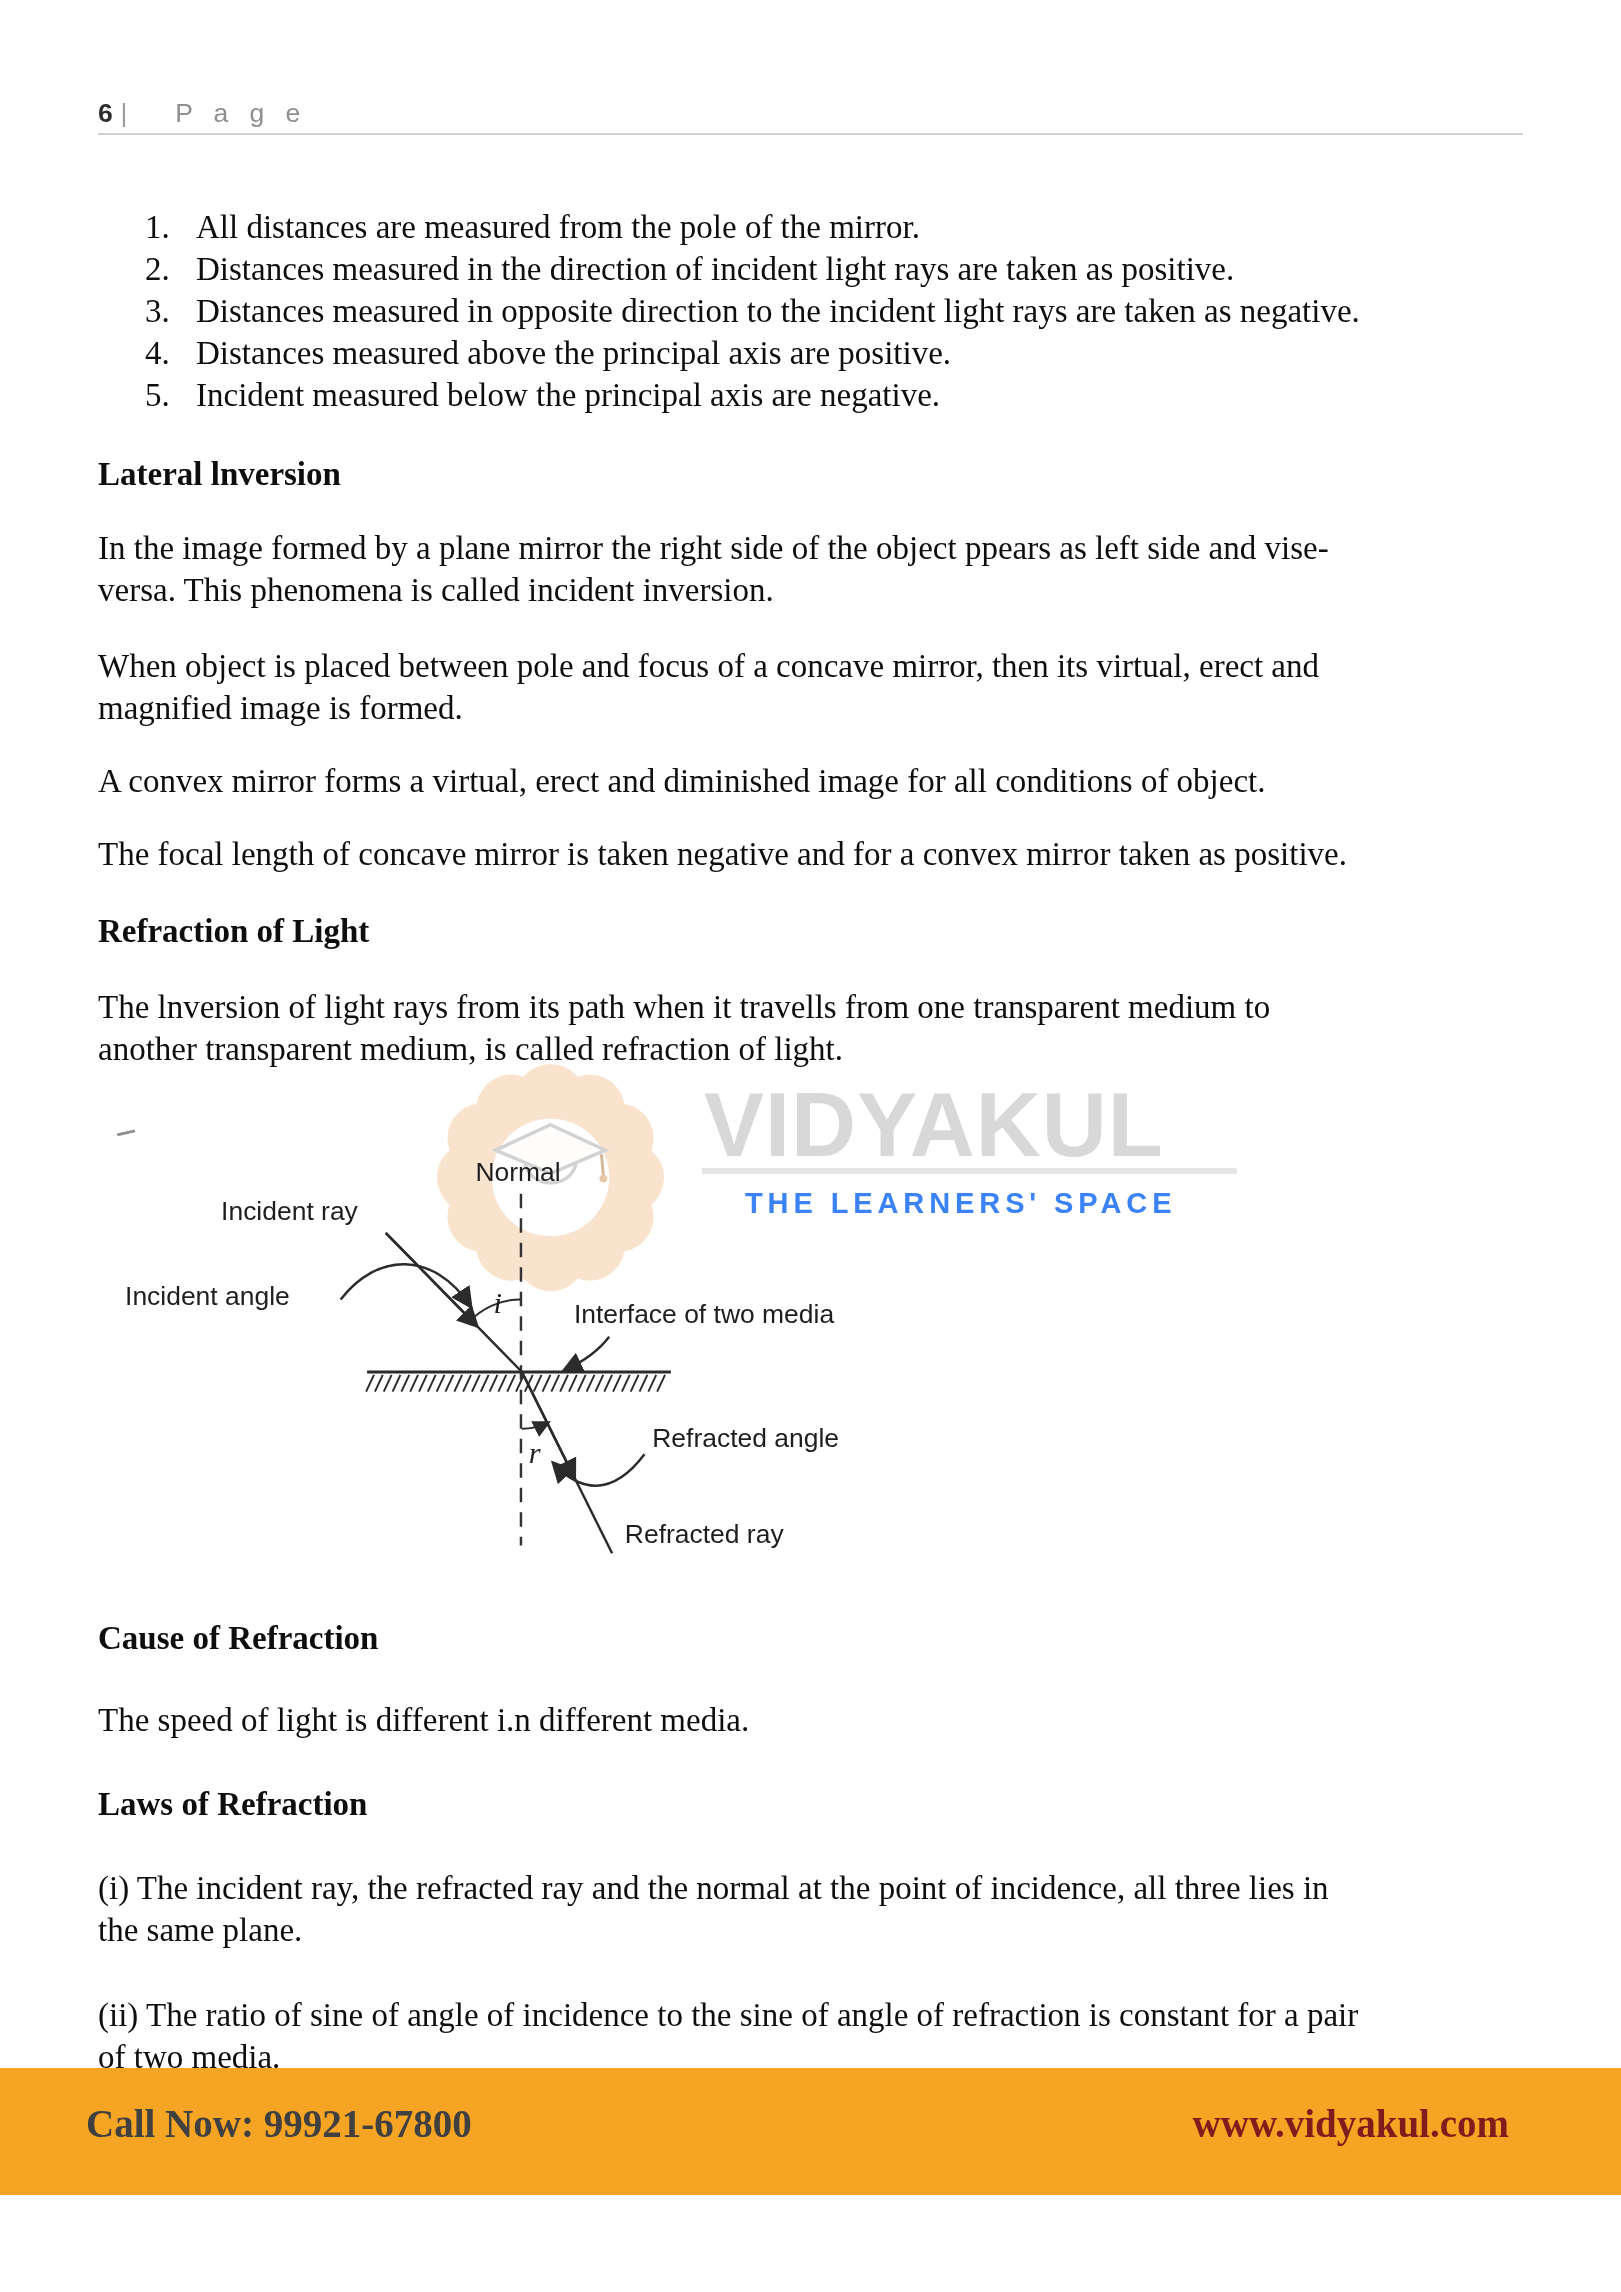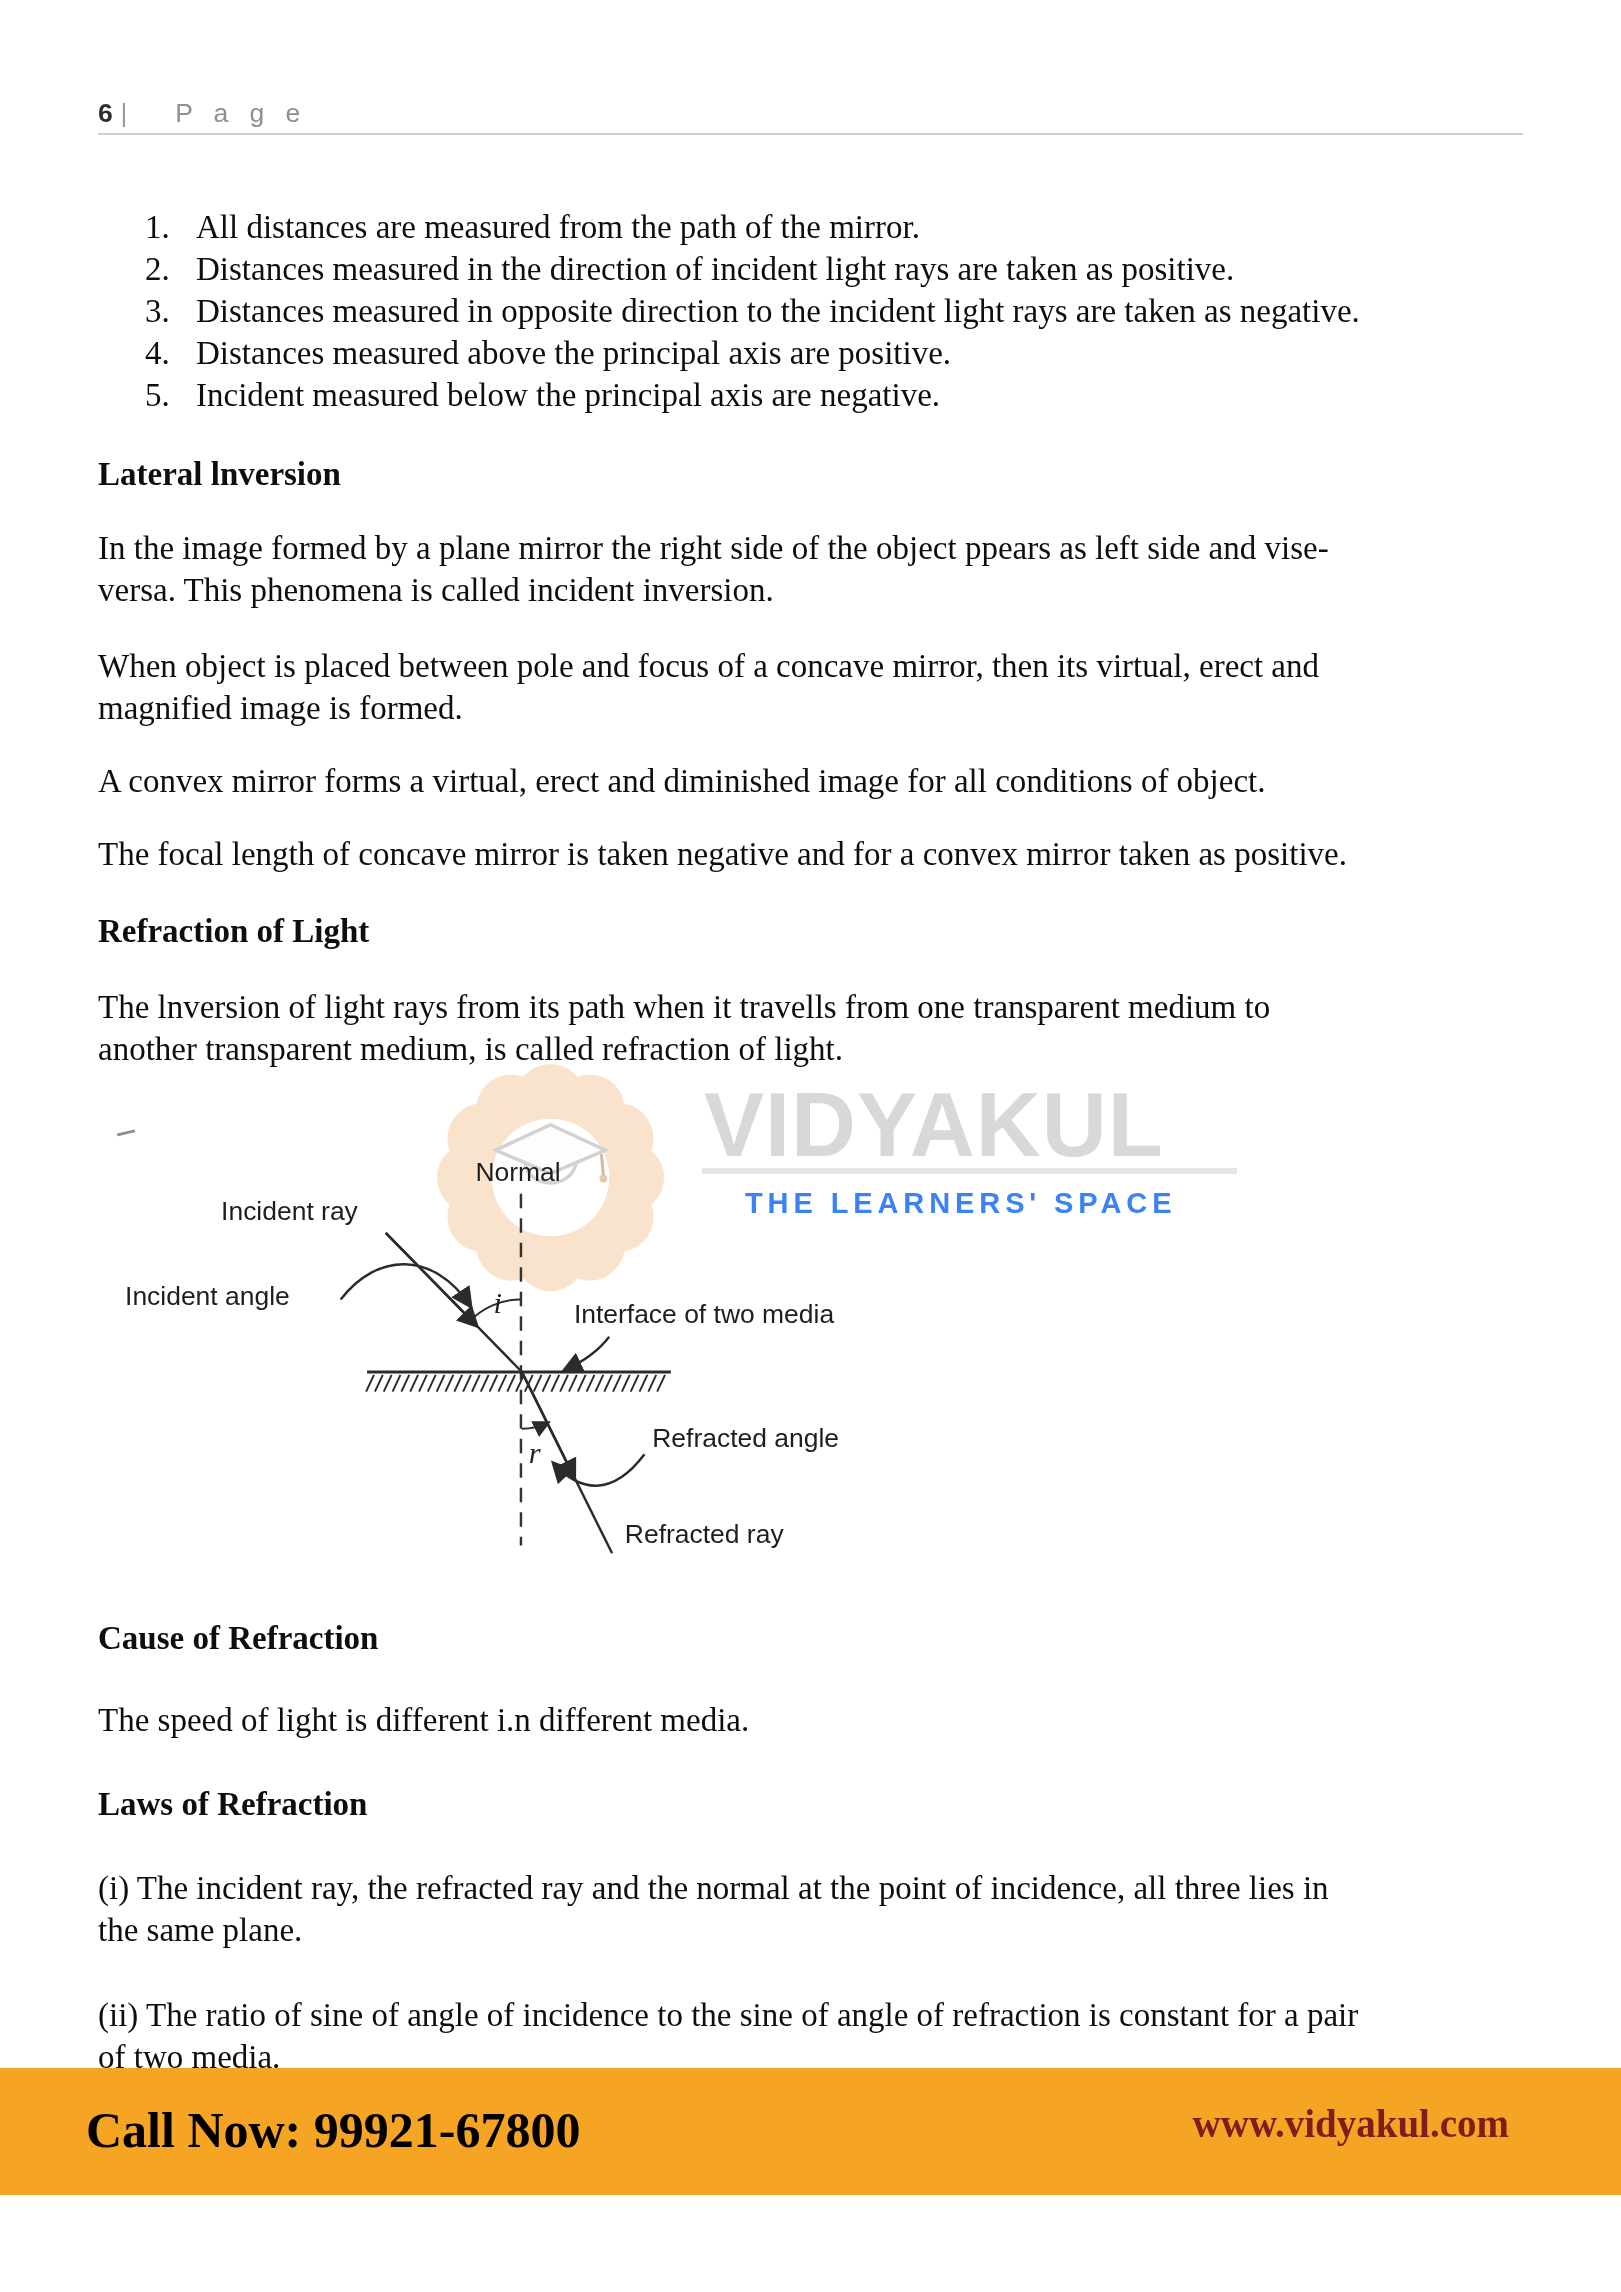--- a/index.html
+++ b/index.html
@@ -24,21 +24,21 @@
   .wm-underline{position:absolute;left:702px;top:1168px;width:535px;height:5.9px;background:#e5e5e5;z-index:0;}
   .wm-tagline{position:absolute;left:745px;top:1186px;font-family:"Liberation Sans",sans-serif;font-weight:700;
     font-size:29px;line-height:1.2;color:#3b82f6;letter-spacing:4.9px;z-index:0;white-space:nowrap;}
   .wm-logo{position:absolute;left:429px;top:1064px;z-index:0;}
   
   .diagram-svg{position:absolute;left:78px;top:1117px;z-index:2;}
   .diagram-svg text{font-family:"Liberation Sans",sans-serif;font-size:27px;fill:#1e1e1e;}
   .diagram-svg .ang{font-family:"Liberation Serif",serif;font-style:italic;font-size:31px;fill:#222;}
   
   .footer-band{position:absolute;left:0;top:2068px;width:1621px;height:127px;background:#F5A423;z-index:6;}
-  .footer-call{position:absolute;left:86px;top:33px;font-family:"Liberation Serif",serif;font-weight:700;font-size:50px;color:#000000;white-space:nowrap;}
+  .footer-call{position:absolute;left:86px;top:33px;font-family:"Liberation Serif",serif;font-weight:700;font-size:39px;color:#404040;white-space:nowrap;}
   .footer-site{position:absolute;right:112px;top:33px;font-family:"Liberation Serif",serif;font-weight:700;font-size:39px;color:#7f1d1d;white-space:nowrap;}
 </style>
 </head>
 <body>
 
 <svg class="wm-logo" width="243" height="235" viewBox="0 0 248 240">
   <g fill="#fae3cd">
       <circle cx="204.0" cy="116.0" r="36"></circle>
       <circle cx="193.3" cy="156.0" r="36"></circle>
       <circle cx="164.0" cy="185.3" r="36"></circle>
@@ -63,21 +63,21 @@
 </svg>
 <div class="wm-brand">VIDYAKUL</div>
 <div class="wm-underline"></div>
 <div class="wm-tagline">THE LEARNERS' SPACE</div>
 
 <div class="page-header">
   <span class="page-num">6</span><span class="page-sep">|</span><span class="page-word">P a g e</span>
 </div>
 <div class="header-rule"></div>
 
-<div class="list-row" style="top:206px"><span class="list-num">1.</span><span>All distances are measured from the path of the mirror.</span></div>
+<div class="list-row" style="top:206px"><span class="list-num">1.</span><span>All distances are measured from the pole of the mirror.</span></div>
 <div class="list-row" style="top:248px"><span class="list-num">2.</span><span>Distances measured in the direction of incident light rays are taken as positive.</span></div>
 <div class="list-row" style="top:290px"><span class="list-num">3.</span><span>Distances measured in opposite direction to the incident light rays are taken as negative.</span></div>
 <div class="list-row" style="top:332px"><span class="list-num">4.</span><span>Distances measured above the principal axis are positive.</span></div>
 <div class="list-row" style="top:374px"><span class="list-num">5.</span><span>Incident measured below the principal axis are negative.</span></div>
 
 <div class="heading" style="top:453px">Lateral lnversion</div>
 <div class="bodyline" style="top:527px">In the image formed by a plane mirror the right side of the object ppears as left side and vise-</div>
 <div class="bodyline" style="top:569px">versa. This phenomena is called incident inversion.</div>
 <div class="bodyline" style="top:645px">When object is placed between pole and focus of a concave mirror, then its virtual, erect and</div>
 <div class="bodyline" style="top:687px">magnified image is formed.</div>

